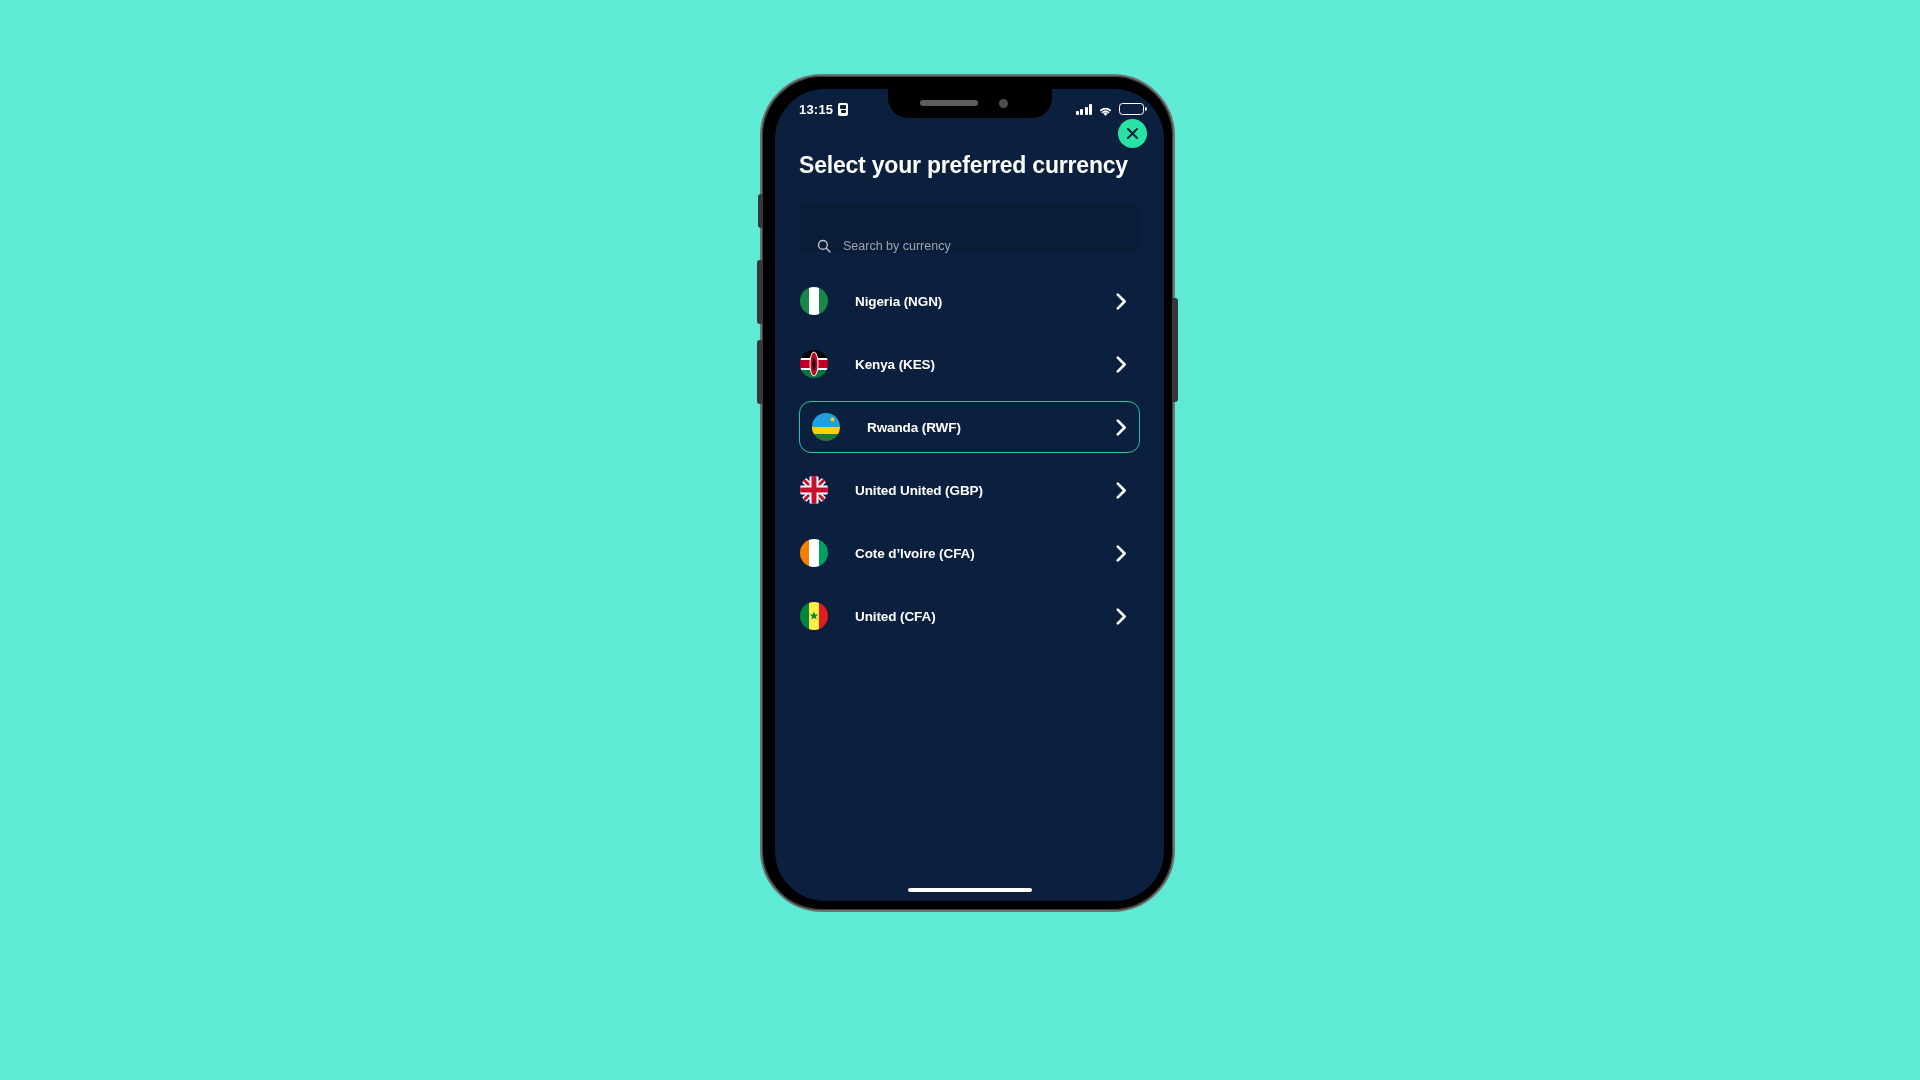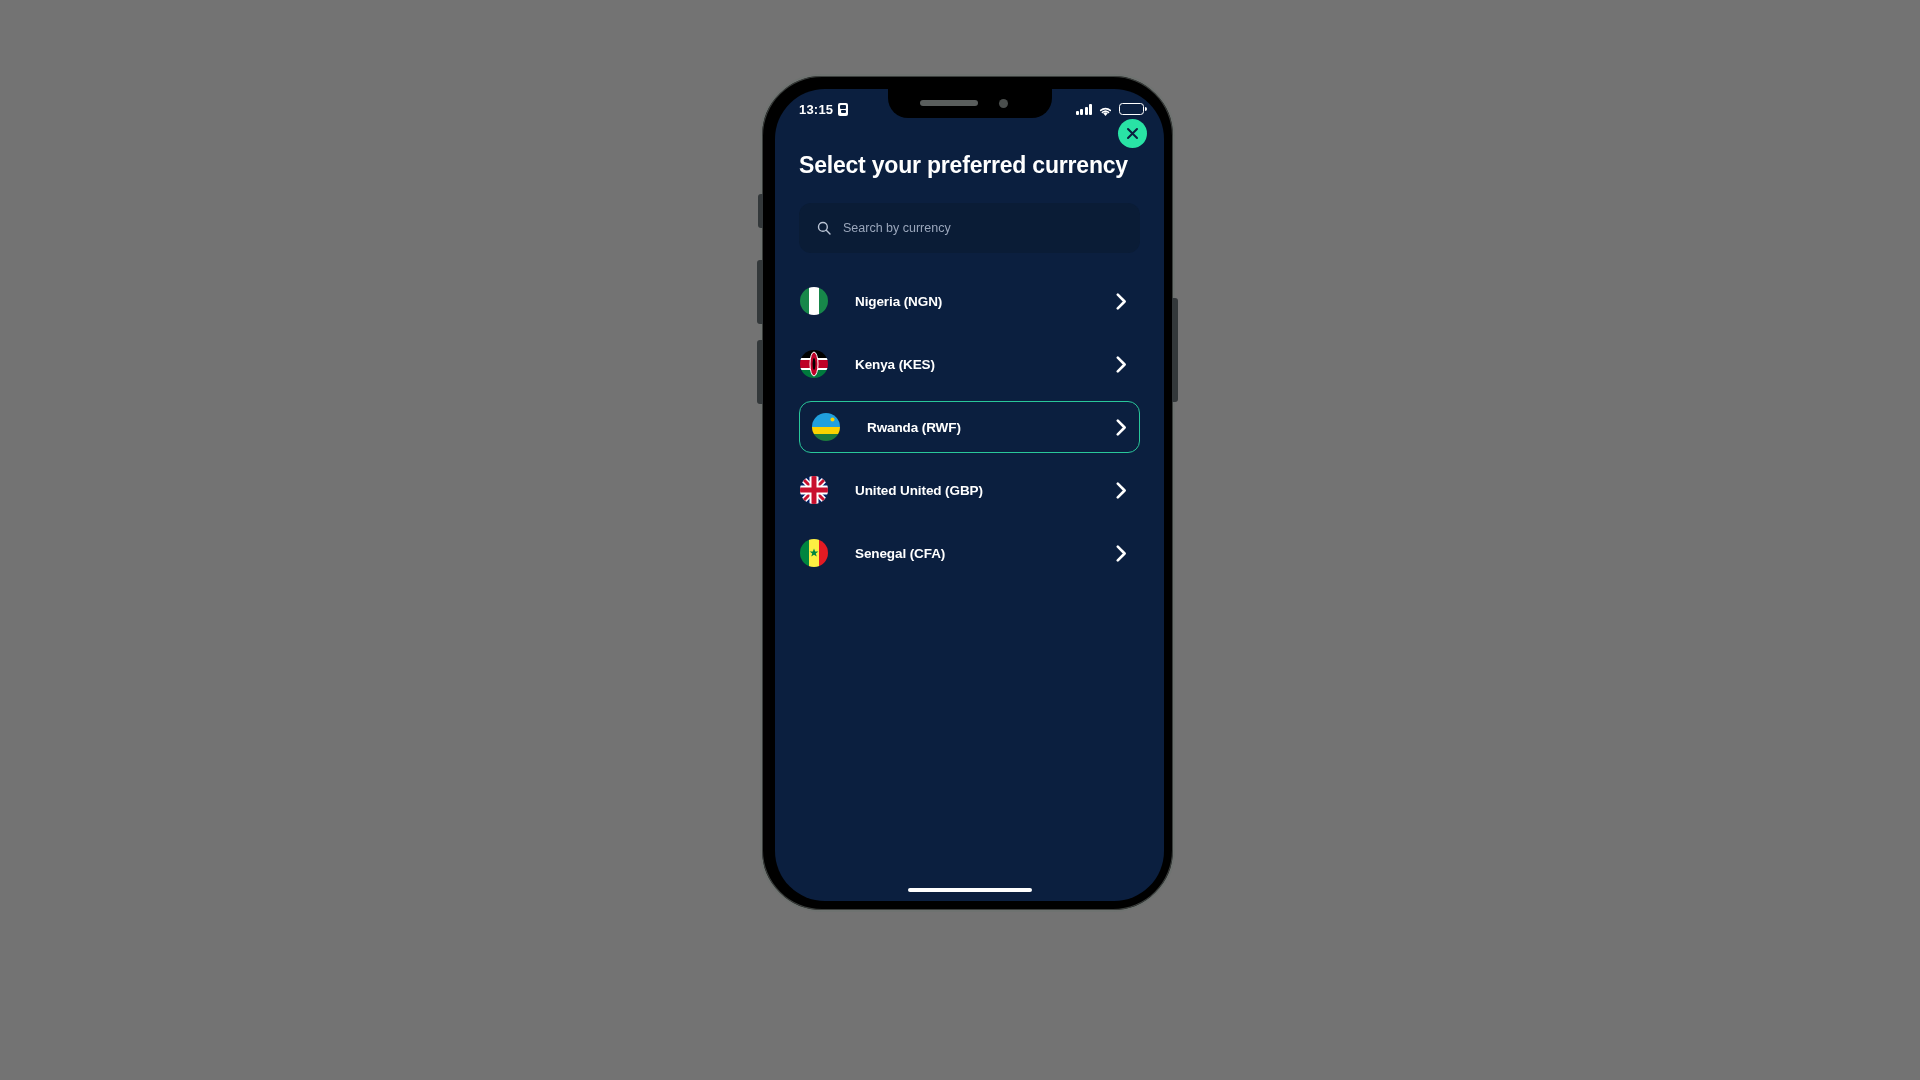--- a/index.html
+++ b/index.html
@@ -5,21 +5,21 @@
   * { margin:0; padding:0; box-sizing:border-box; }
   html, body {
     width:1920px; height:1080px;
     background:#eaf7ec;
     font-family:"Liberation Sans", sans-serif;
     overflow:hidden;
   }
   #stage {
     position:relative;
     width:1920px; height:1080px;
-    background:#737373;
+    background:#5eead4;
   }
 
   
   .phone {
     position:absolute;
     left:760px; top:74px;
     width:415px; height:838px;
     background:#000;
     border-radius:62px;
     border:2px solid #6e7270;
@@ -139,21 +139,21 @@
     font-weight:bold;
     line-height:1.22;
     letter-spacing:-0.2px;
     padding:28px 34px 0 24px;
   }
   .search-wrap {
     margin:24px 24px 0 24px;
     height:50px;
     background:#0a1c36;
     border-radius:12px;
-    display:flex; align-items:center;
+    display:flex; align-items:flex-end;
     gap:12px;
     padding:0 18px;
   }
   .search-input {
     flex:1;
     background:transparent;
     border:none; outline:none;
     color:#cfd6e3;
     font-family:"Liberation Sans", sans-serif;
     font-size:12.5px;
@@ -347,31 +347,46 @@
               <span class="row-label">United United (GBP)</span>
               <span class="chev">
                 <svg width="11" height="17" viewBox="0 0 11 17">
                   <path d="M1.8 1.6 L8.6 8.5 L1.8 15.4" stroke="#fff" stroke-width="2.6" fill="none" stroke-linecap="round" stroke-linejoin="round"></path>
                 </svg>
               </span>
             </div>
             <div class="row">
               <span class="flag">
                 <div class="fl v3">
+                  <span style="background:#f77f00"></span>
+                  <span style="background:#fff"></span>
+                  <span style="background:#009e60"></span>
+                </div>
+              </span>
+              <span class="row-label">Cote d’Ivoire (CFA)</span>
+              <span class="chev">
+                <svg width="11" height="17" viewBox="0 0 11 17">
+                  <path d="M1.8 1.6 L8.6 8.5 L1.8 15.4" stroke="#fff" stroke-width="2.6" fill="none" stroke-linecap="round" stroke-linejoin="round"></path>
+                </svg>
+              </span>
+            </div>
+            <div class="row">
+              <span class="flag">
+                <div class="fl v3">
                   <span style="background:#00853f"></span>
                   <span style="background:#fdef42"></span>
                   <span style="background:#e31b23"></span>
                 </div>
                 <div class="flag-overlay">
                   <svg width="10" height="10" viewBox="0 0 13 13">
                     <polygon points="6.5,0.7 8,4.6 12.2,4.6 8.8,7.1 10.1,11.1 6.5,8.7 2.9,11.1 4.2,7.1 0.8,4.6 5,4.6" fill="#00853f"></polygon>
                   </svg>
                 </div>
               </span>
-              <span class="row-label">Senegal (CFA)</span>
+              <span class="row-label">United (CFA)</span>
               <span class="chev">
                 <svg width="11" height="17" viewBox="0 0 11 17">
                   <path d="M1.8 1.6 L8.6 8.5 L1.8 15.4" stroke="#fff" stroke-width="2.6" fill="none" stroke-linecap="round" stroke-linejoin="round"></path>
                 </svg>
               </span>
             </div>
           </div>
       </div>
 
       <div class="home-ind"></div>

